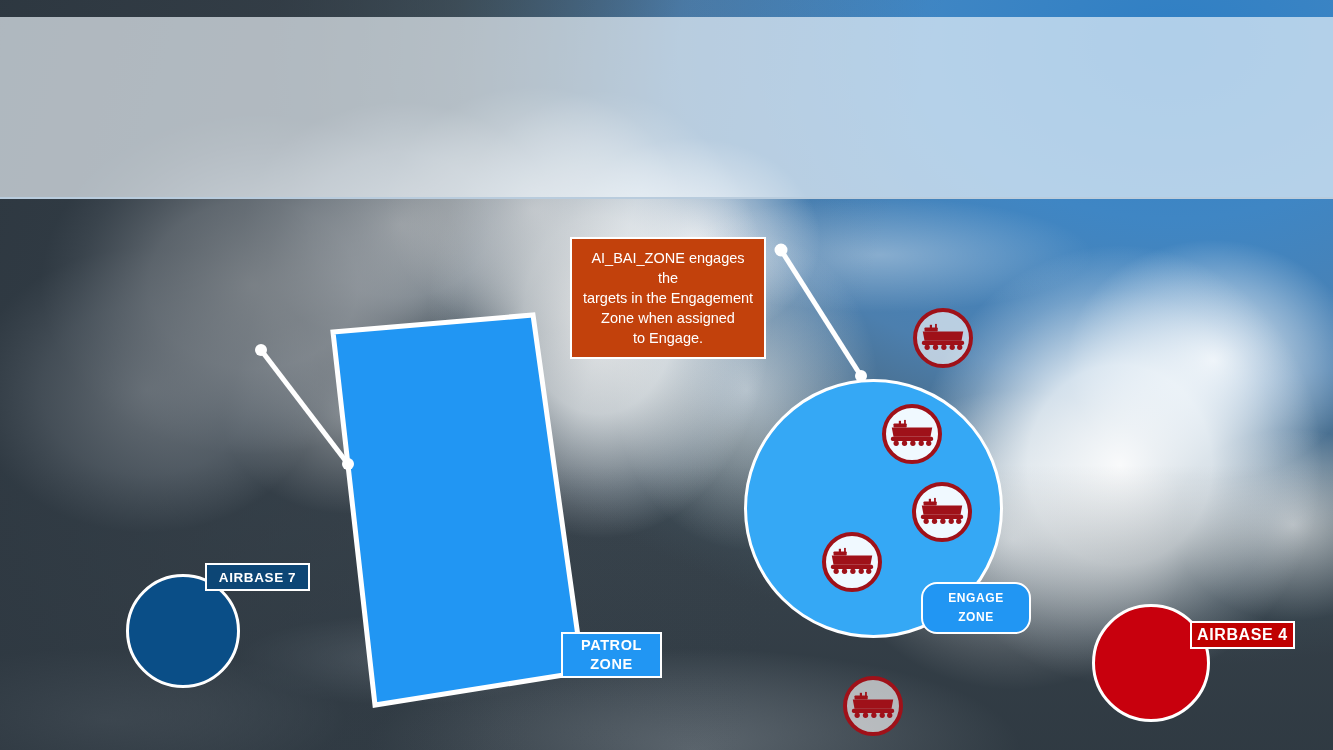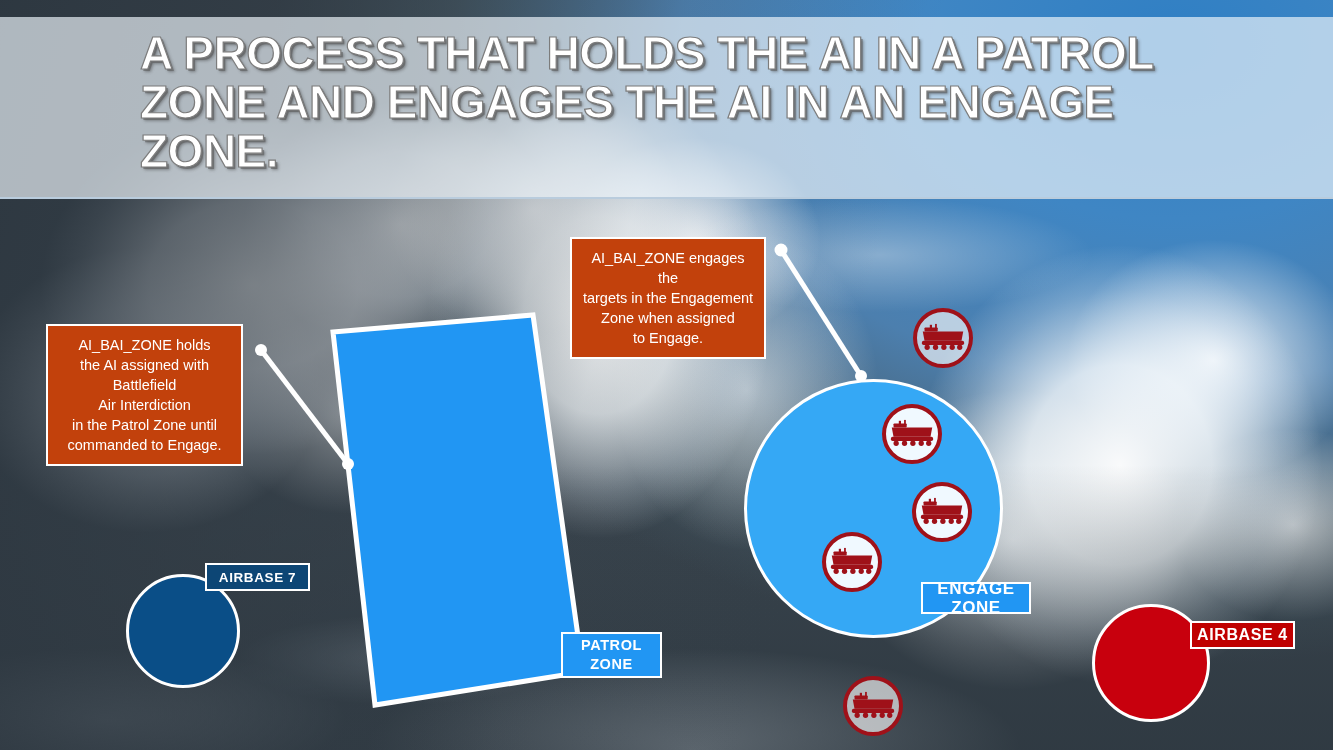--- a/index.html
+++ b/index.html
@@ -184,21 +184,21 @@
     align-items: center;
     justify-content: center;
   }
   .chip-blue-dark { background: #0d4675; }
   .chip-blue-light { background: #2196f3; }
   .chip-red { background: #c00000; }
 
   .chip-airbase1 { left: 205px; top: 563px; width: 105px; height: 28px; font-size: 13.5px; }
   .chip-airbase4 { left: 1190px; top: 621px; width: 105px; height: 28px; font-size: 16px; }
   .chip-patrol   { left: 561px; top: 632px; width: 101px; height: 46px; font-size: 14.5px; line-height: 19px; }
-  .chip-engage   { left: 921px; top: 582px; width: 110px; height: 32px; font-size: 17px; line-height: 19px; }
+  .chip-engage   { left: 921px; top: 582px; width: 110px; height: 52px; font-size: 12px; line-height: 19px; border-radius: 16px; }
 
   .leader { position: absolute; left: 0; top: 0; width: 1333px; height: 750px; pointer-events: none; }
 </style>
 </head>
 <body>
 
 <div id="slide">
 
   <div class="sky-layer sky-base"></div>
   <div class="sky-layer cloud-a"></div>
@@ -314,28 +314,20 @@
           <circle cx="14" cy="55" r="6"></circle>
           <circle cx="33" cy="55" r="6"></circle>
           <circle cx="52" cy="55" r="6"></circle>
           <circle cx="71" cy="55" r="6"></circle>
           <circle cx="88" cy="55" r="6"></circle>
         </g>
       </svg>
     </span>
   </div>
 
-  <div class="callout" style="left:46px; top:324px; width:197px;">
-    <div>AI_BAI_ZONE holds</div>
-    <div>the AI assigned with</div>
-    <div>Battlefield</div>
-    <div>Air Interdiction</div>
-    <div>in the Patrol Zone until</div>
-    <div>commanded to Engage.</div>
-  </div>
 
   <div class="callout" style="left:570px; top:237px; width:196px;">
     <div>AI_BAI_ZONE engages the</div>
     <div>targets in the Engagement</div>
     <div>Zone when assigned</div>
     <div>to Engage.</div>
   </div>
 
   <div class="chip chip-blue-dark chip-airbase1">
     <span>AIRBASE 7</span>
@@ -350,15 +342,14 @@
     <span>ZONE</span>
   </div>
 
   <div class="chip chip-blue-light chip-engage">
     <span>ENGAGE</span>
     <span>ZONE</span>
   </div>
 
   <div class="top-rule"></div>
   <div class="header-band"></div>
-  <div class="header-title">A PROCESS THAT HOLDS THE AI IN A PATROL ZONE AND ENGAGES THE AI IN AN ENGAGE ZONE.</div>
 
 </div>
 
 </body></html>

